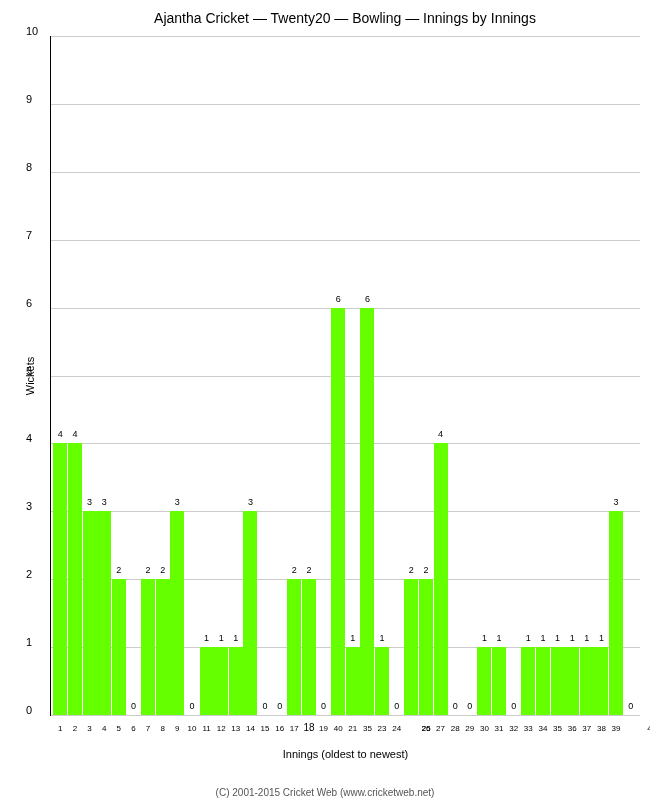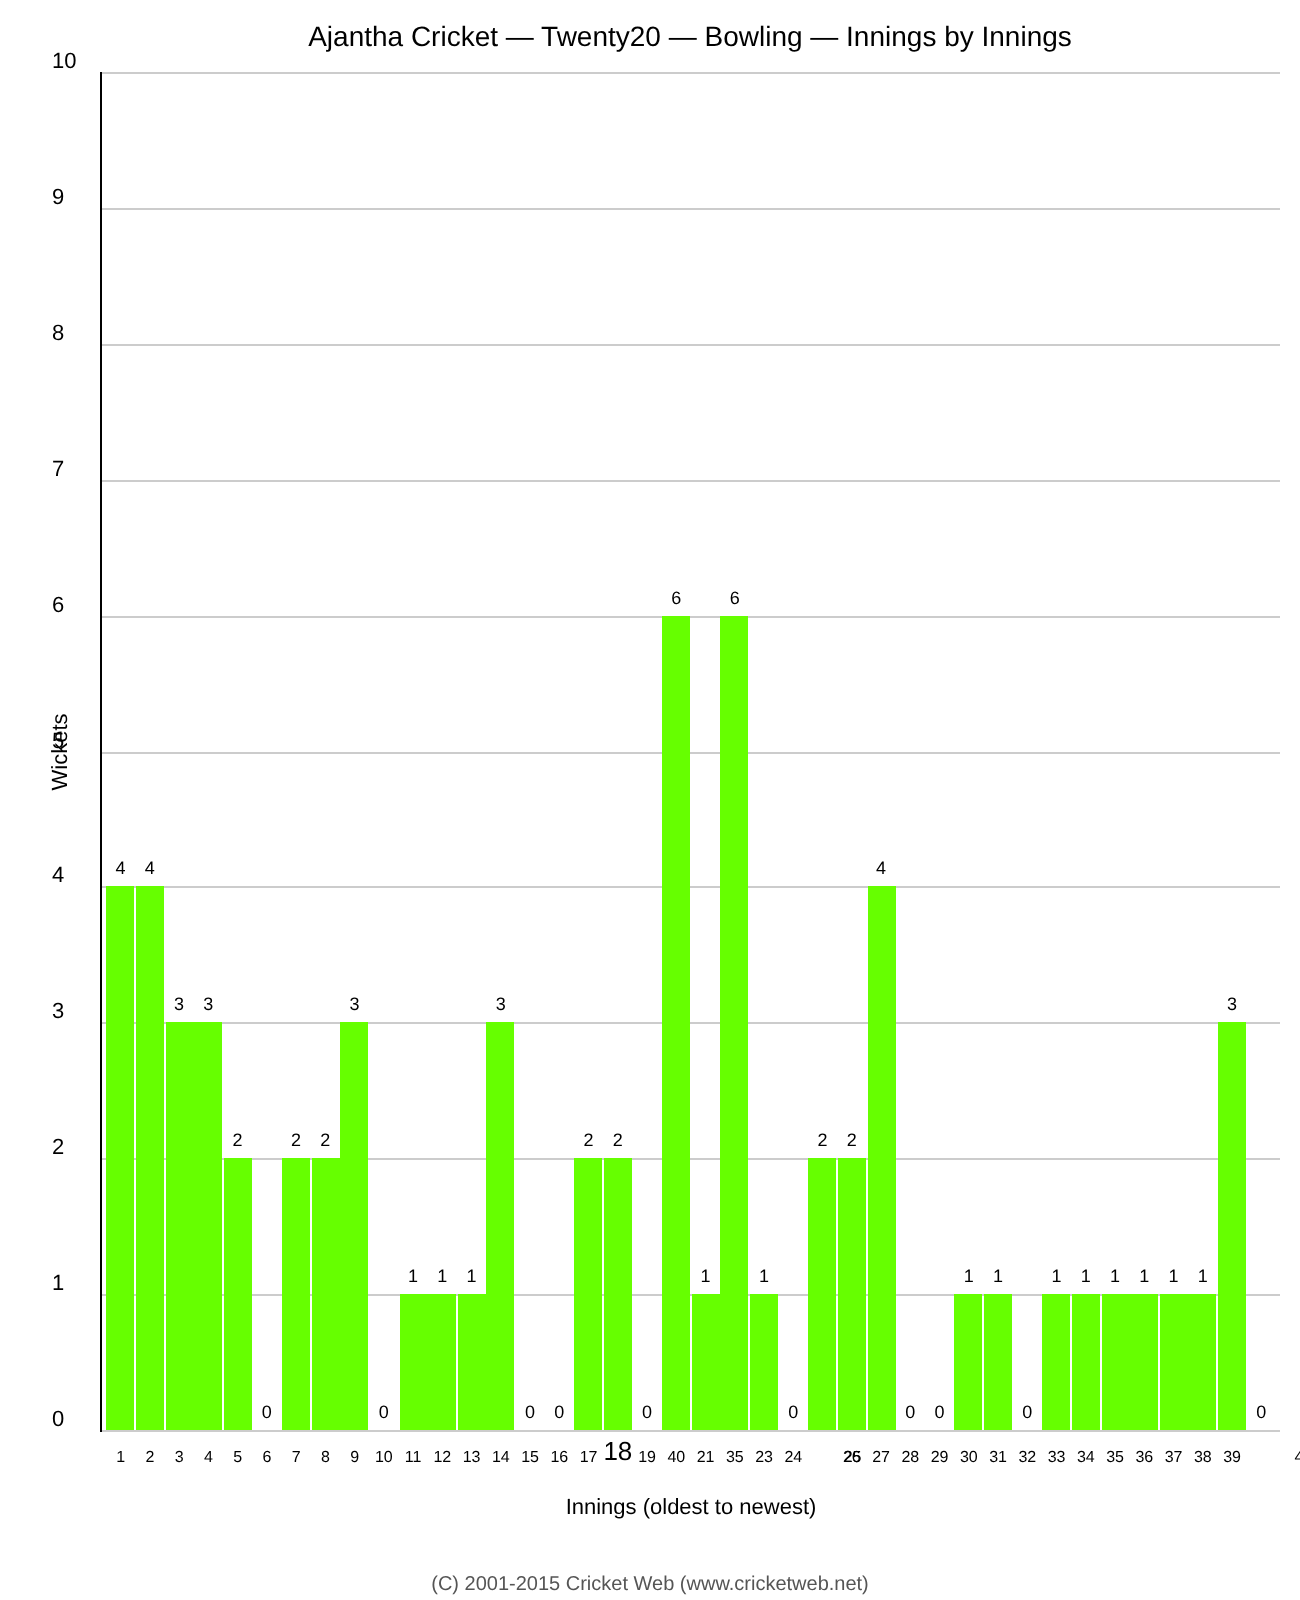--- a/index.html
+++ b/index.html
@@ -252,21 +252,21 @@
             <span class="bar-label">0</span>
           </div>
         </div>
         <div class="bar-group">
           <div style="position: absolute; bottom: -18px; left: 50%; transform: translateX(-50%); font-size: 8px; color: rgb(0, 0, 0); white-space: nowrap;">17</div>
           <div class="bar" style="height: 20%;">
             <span class="bar-label">2</span>
           </div>
         </div>
         <div class="bar-group">
-          <div style="position: absolute; bottom: -18px; left: 50%; transform: translateX(-50%); font-size: 13px; color: rgb(0, 0, 0); white-space: nowrap;">18</div>
+          <div style="position: absolute; bottom: -18px; left: 50%; transform: translateX(-50%); font-size: 10px; color: rgb(0, 0, 0); white-space: nowrap;">18</div>
           <div class="bar" style="height: 20%;">
             <span class="bar-label">2</span>
           </div>
         </div>
         <div class="bar-group">
           <div style="position: absolute; bottom: -18px; left: 50%; transform: translateX(-50%); font-size: 8px; color: rgb(0, 0, 0); white-space: nowrap;">19</div>
           <div class="bar" style="height: 0%;">
             <span class="bar-label">0</span>
           </div>
         </div>

